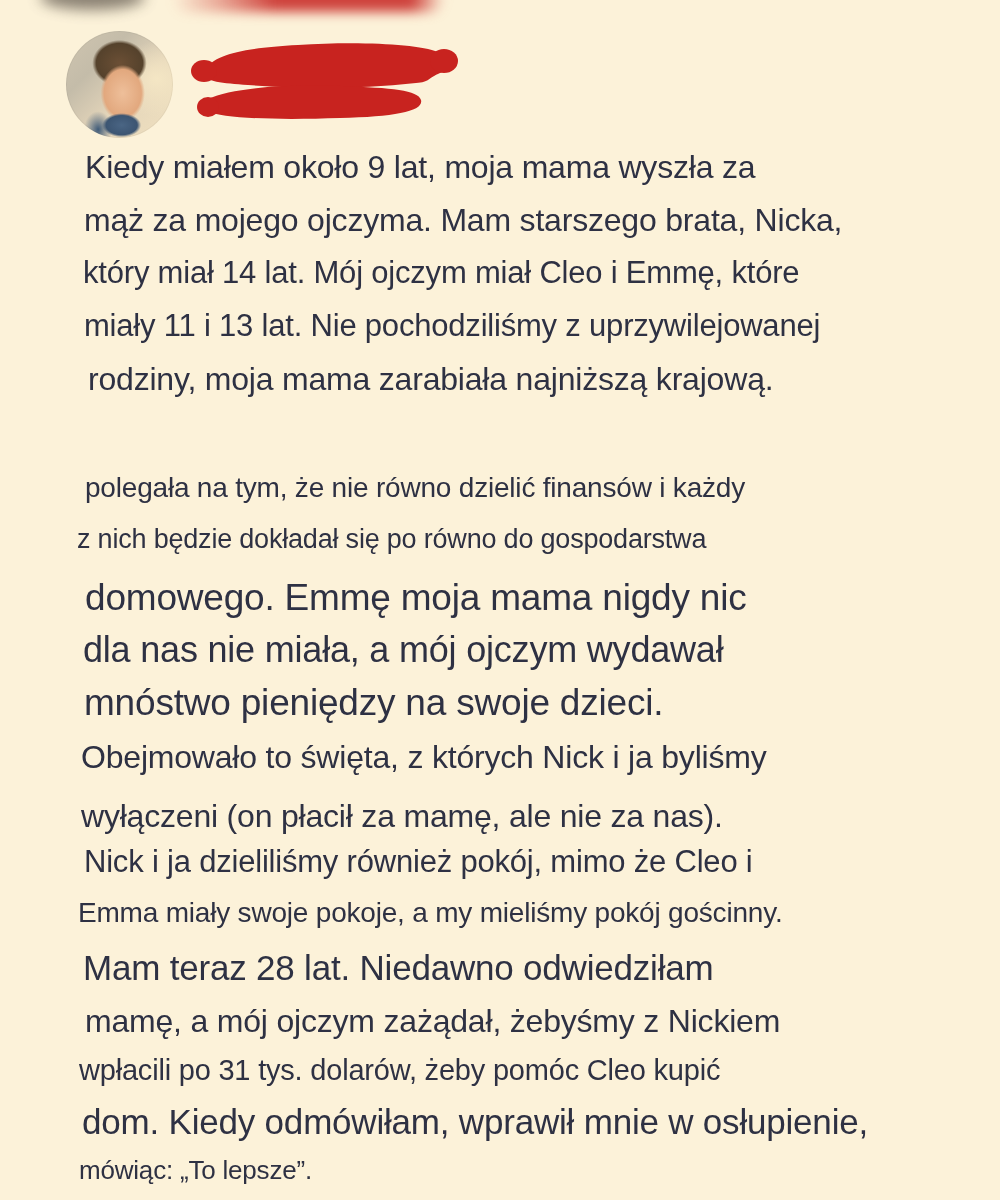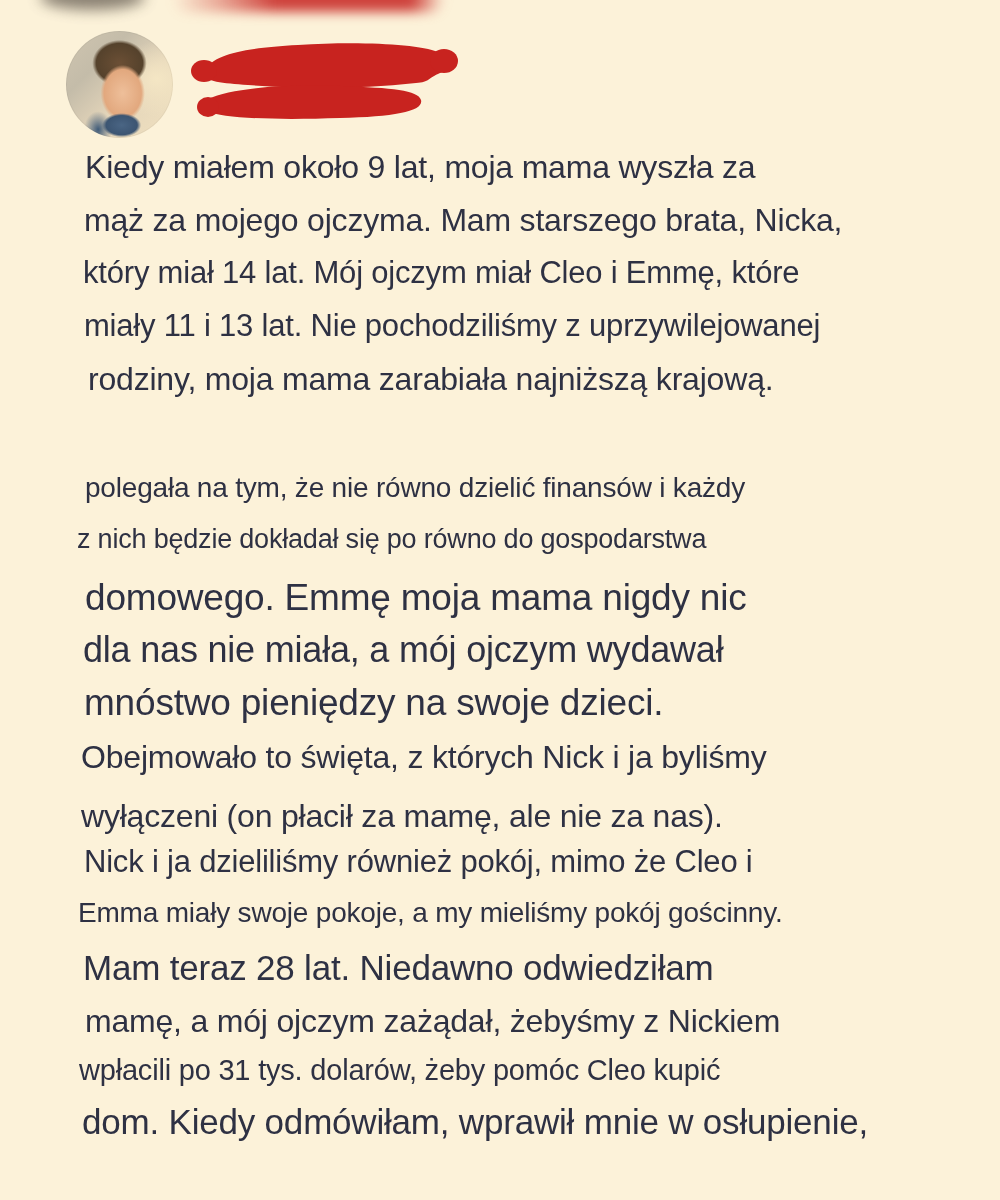--- a/index.html
+++ b/index.html
@@ -98,14 +98,15 @@
   <div class="line ln9">dla nas nie miała, a mój ojczym wydawał</div>
   <div class="line ln10">mnóstwo pieniędzy na swoje dzieci.</div>
   <div class="line ln11">Obejmowało to święta, z których Nick i ja byliśmy</div>
   <div class="line ln12">wyłączeni (on płacił za mamę, ale nie za nas).</div>
   <div class="line ln13">Nick i ja dzieliliśmy również pokój, mimo że Cleo i</div>
   <div class="line ln14">Emma miały swoje pokoje, a my mieliśmy pokój gościnny.</div>
   <div class="line ln15">Mam teraz 28 lat. Niedawno odwiedziłam</div>
   <div class="line ln16">mamę, a mój ojczym zażądał, żebyśmy z Nickiem</div>
   <div class="line ln17">wpłacili po 31 tys. dolarów, żeby pomóc Cleo kupić</div>
   <div class="line ln18">dom. Kiedy odmówiłam, wprawił mnie w osłupienie,</div>
+  <div class="line ln19">mówiąc: „To lepsze”.</div>
 
 </div>
 
 </body></html>

